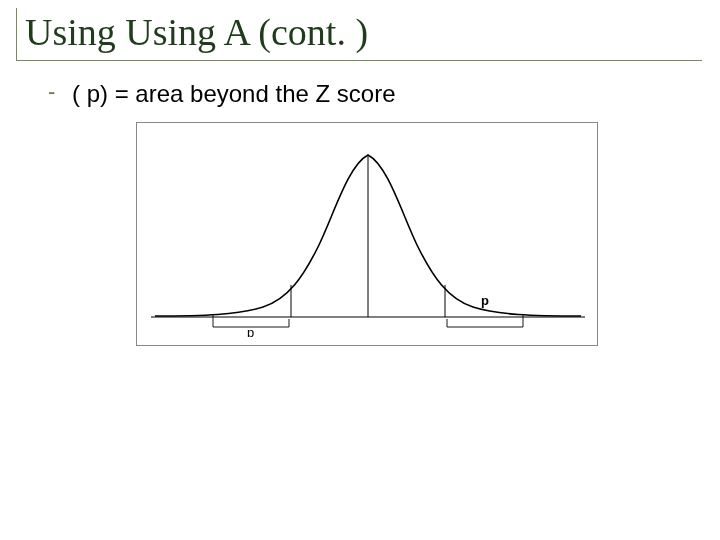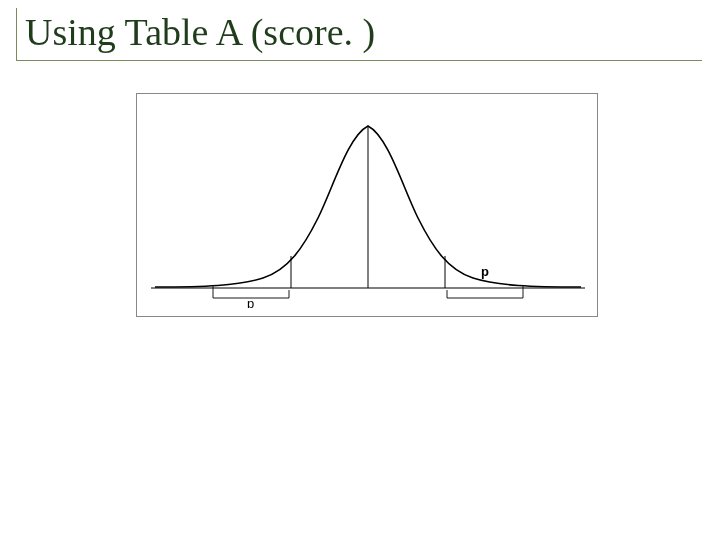--- a/index.html
+++ b/index.html
@@ -71,25 +71,26 @@
     font-size: 13px;
     fill: #000;
   }
   .plabel.bold { font-weight: 700; }
 </style>
 </head>
 <body>
 
 <div class="slide">
   <div class="title-wrap">
-    <h1 class="title">Using Table A (score. )</h1>
+    <h1 class="title">Using Using A (cont. )</h1>
   </div>
 
   <div class="body">
     <ul class="bullets">
+      <li>( p) = area beyond the Z score</li>
     </ul>
 
     <div class="figure">
       <div class="figure-frame">
         <svg viewBox="0 0 450 210" width="450" height="210">
 
           <line x1="8" y1="190" x2="442" y2="190" stroke="#000" stroke-width="1.2"></line>
 
           <path d="M 12 189
                    C 60 189, 95 188, 120 180

